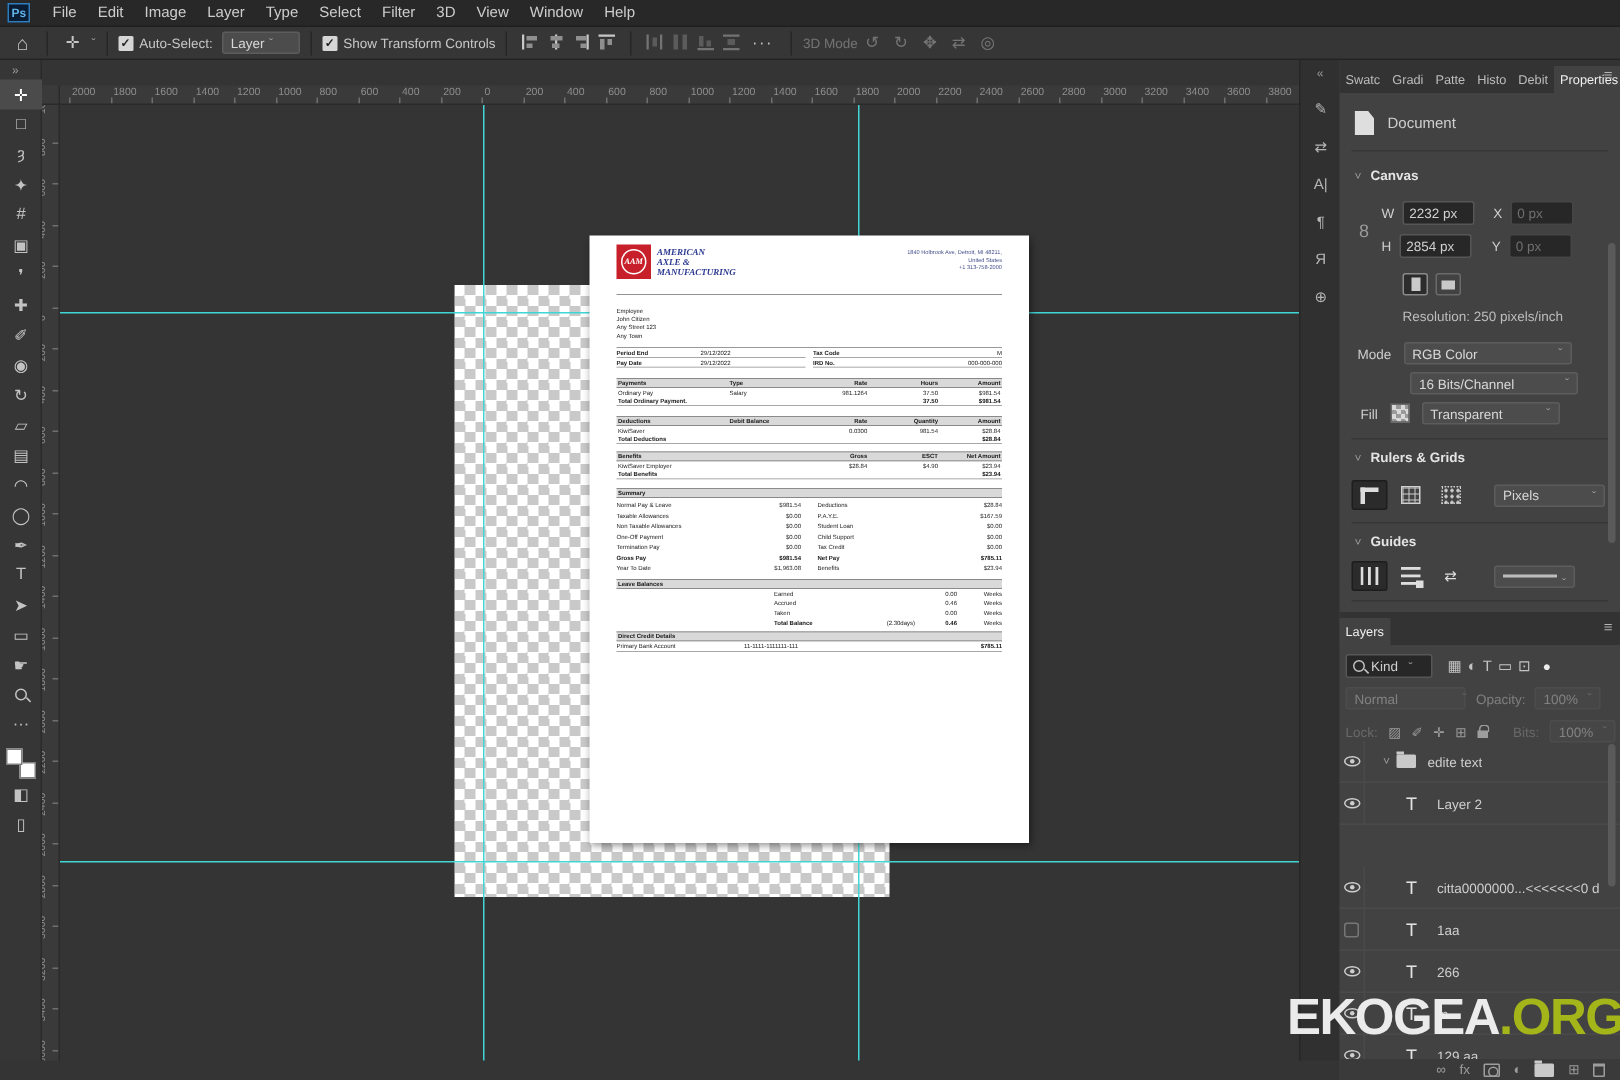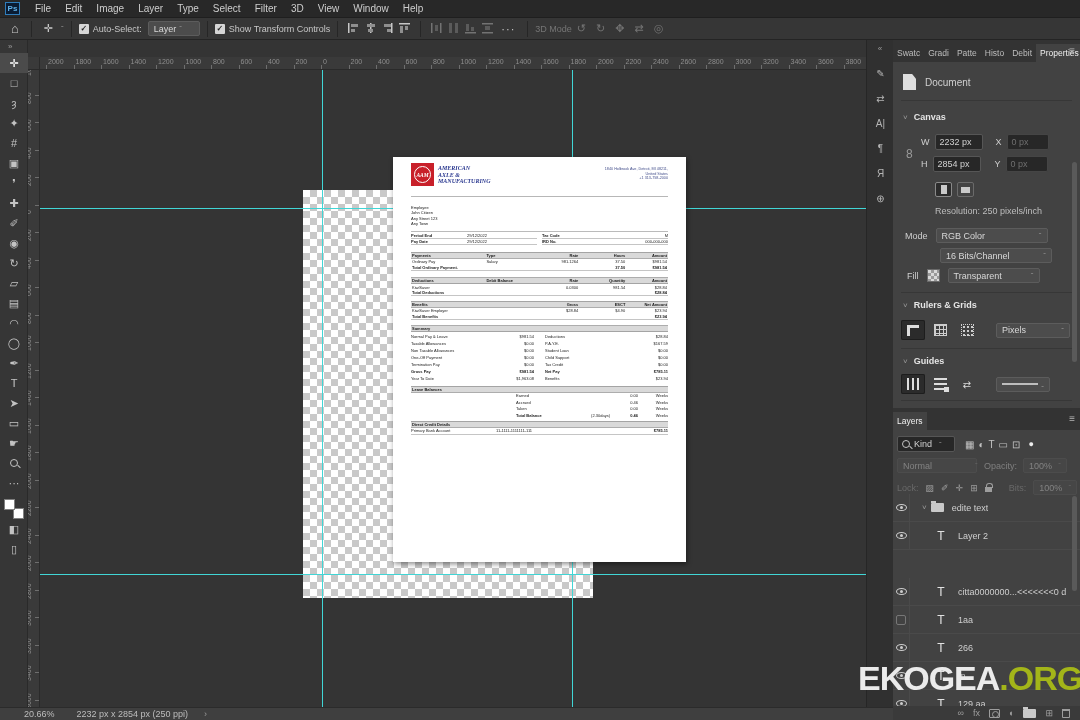--- a/index.html
+++ b/index.html
@@ -925,22 +925,17 @@
   <div class="lbar">
     <span>∞</span>
     <span>fx</span>
     <span class="maskic"></span>
     <span>◐</span>
     <span class="folder" style="margin-right:0;"></span>
     <span>⊞</span>
     <span class="trashic"></span>
   </div>
 
-  <div class="statusbar">
-    <span style="margin-left:24px;">20.66%</span>
-    <span style="margin-left:22px;">2232 px x 2854 px (250 ppi)</span>
-    <span style="margin-left:16px; color:#9a9a9a;">›</span>
-  </div>
 
   <div class="watermark">
     <span id="wmMain" style="color: rgb(235, 235, 235);">EKOGEA</span><span id="wmSuffix" style="color: rgb(163, 181, 25);">.ORG</span>
   </div>
 </div>
 
 </body></html>

